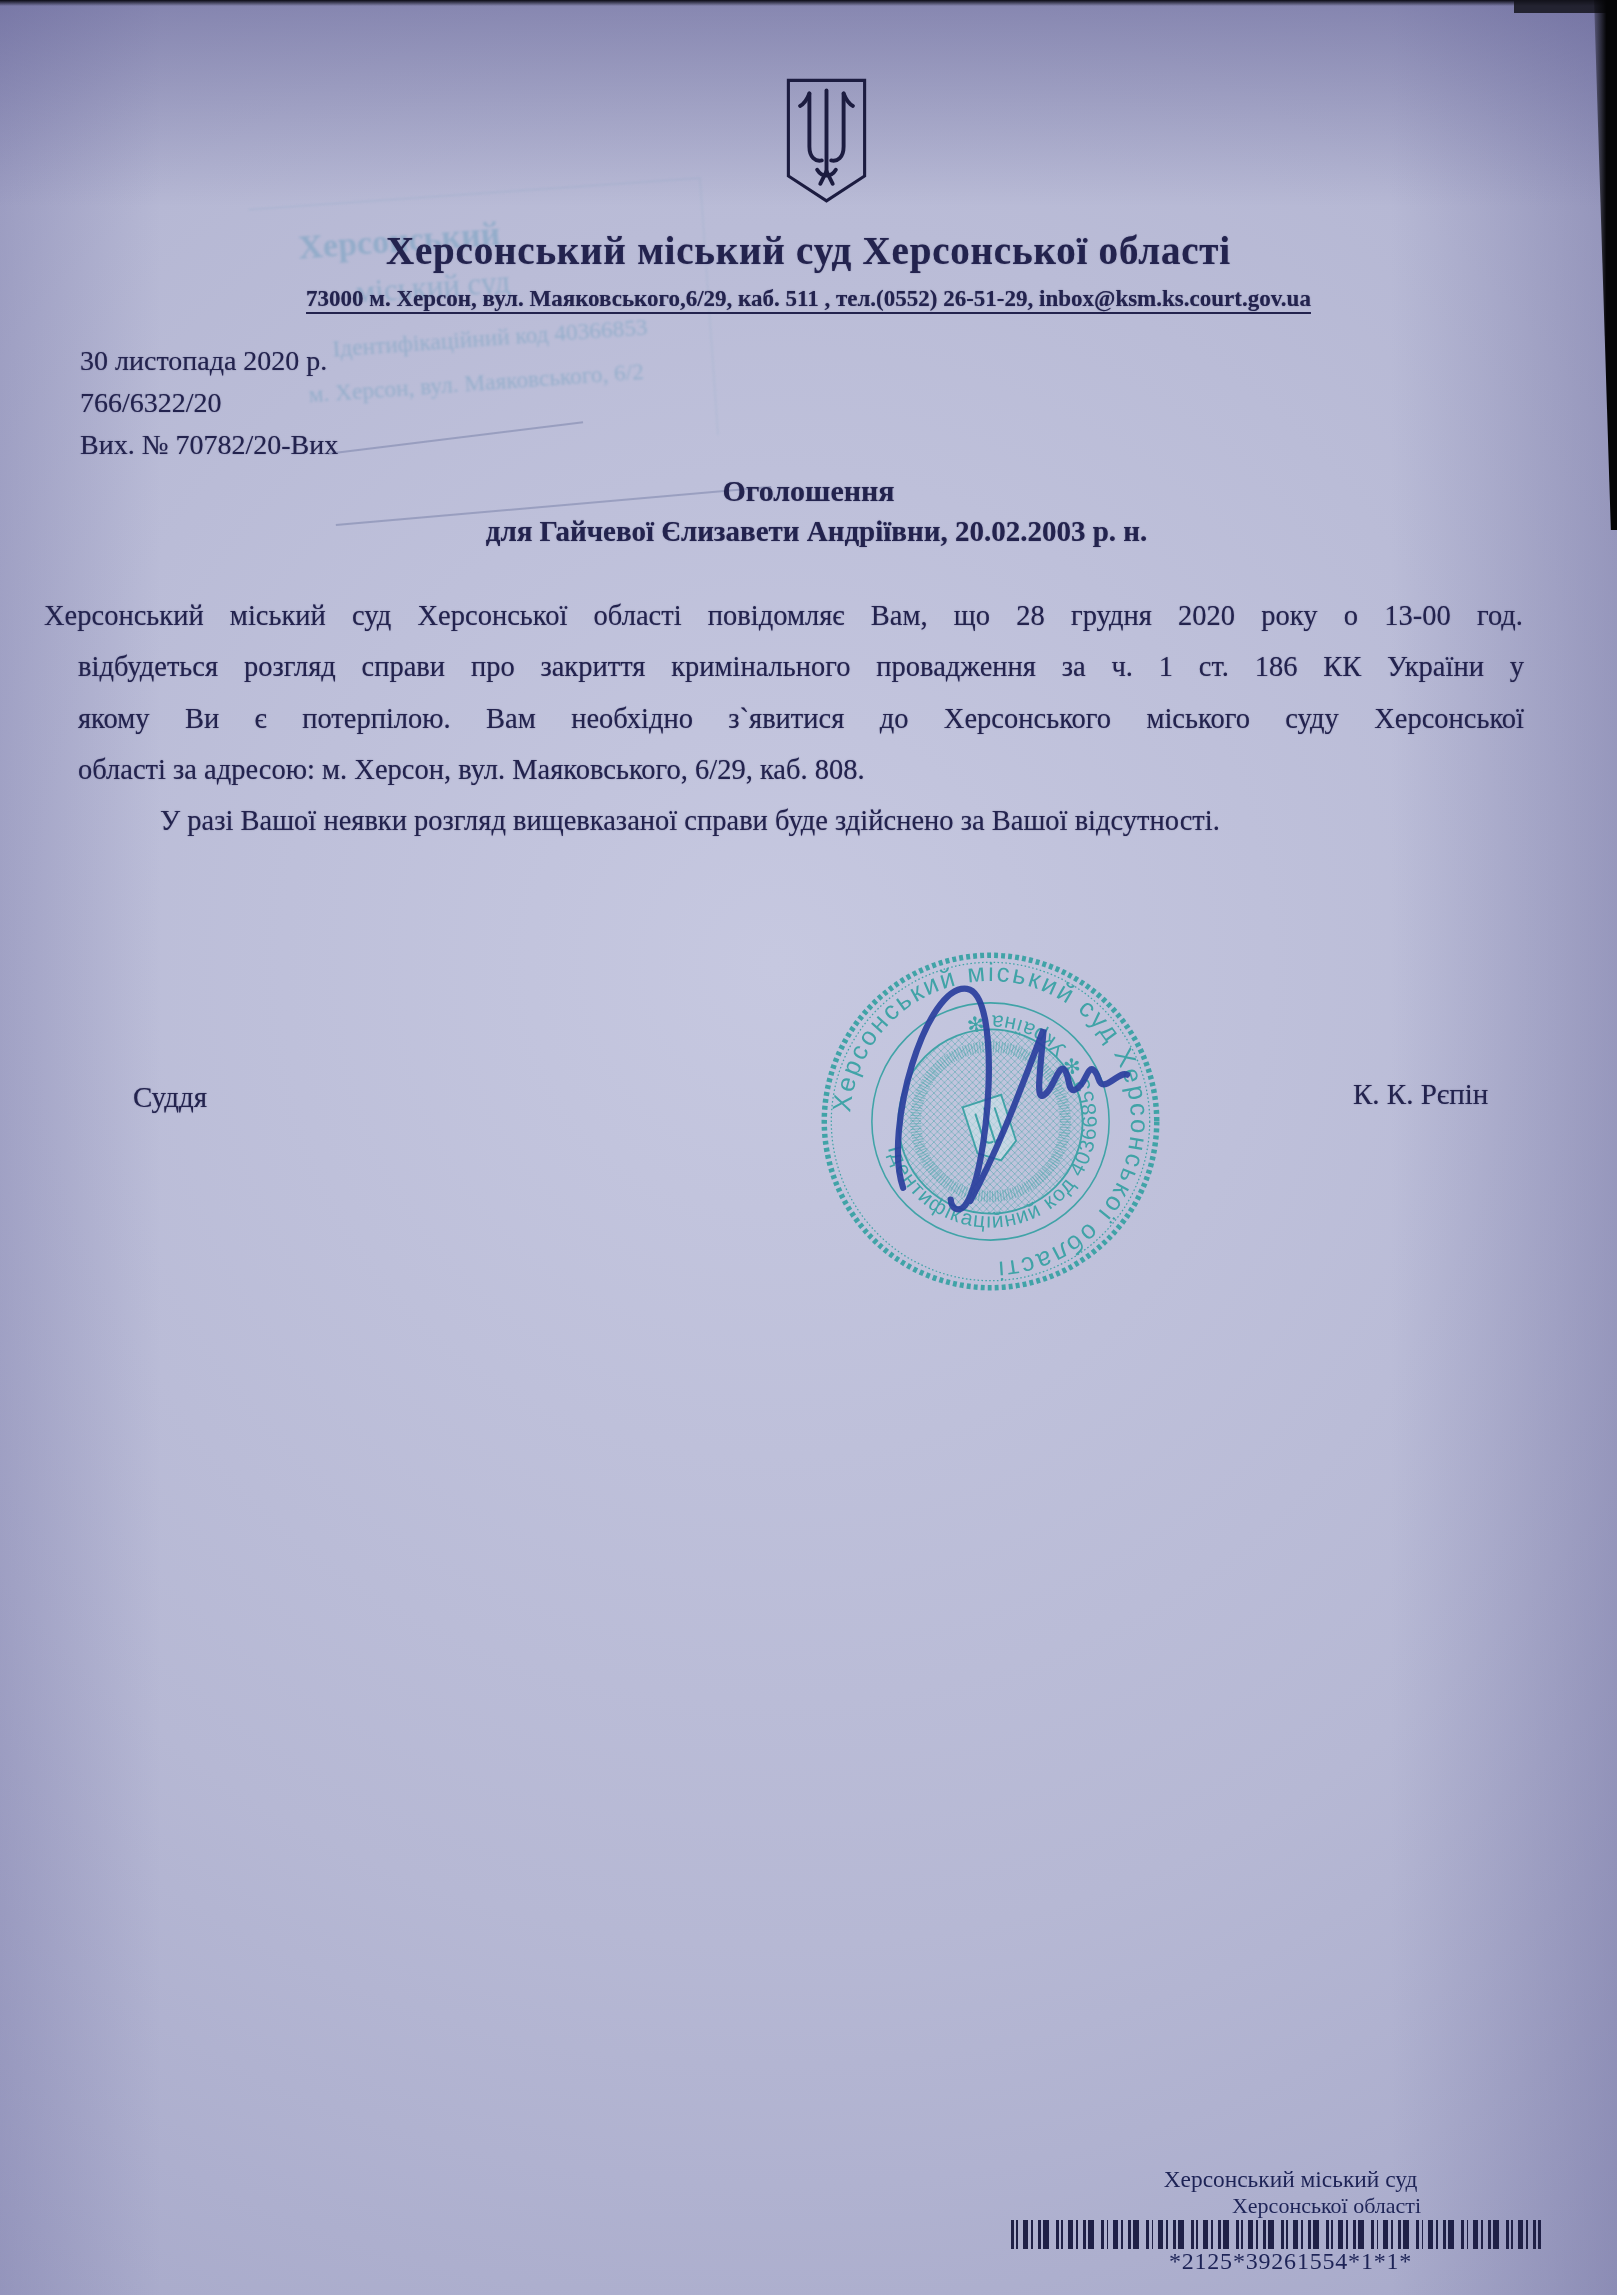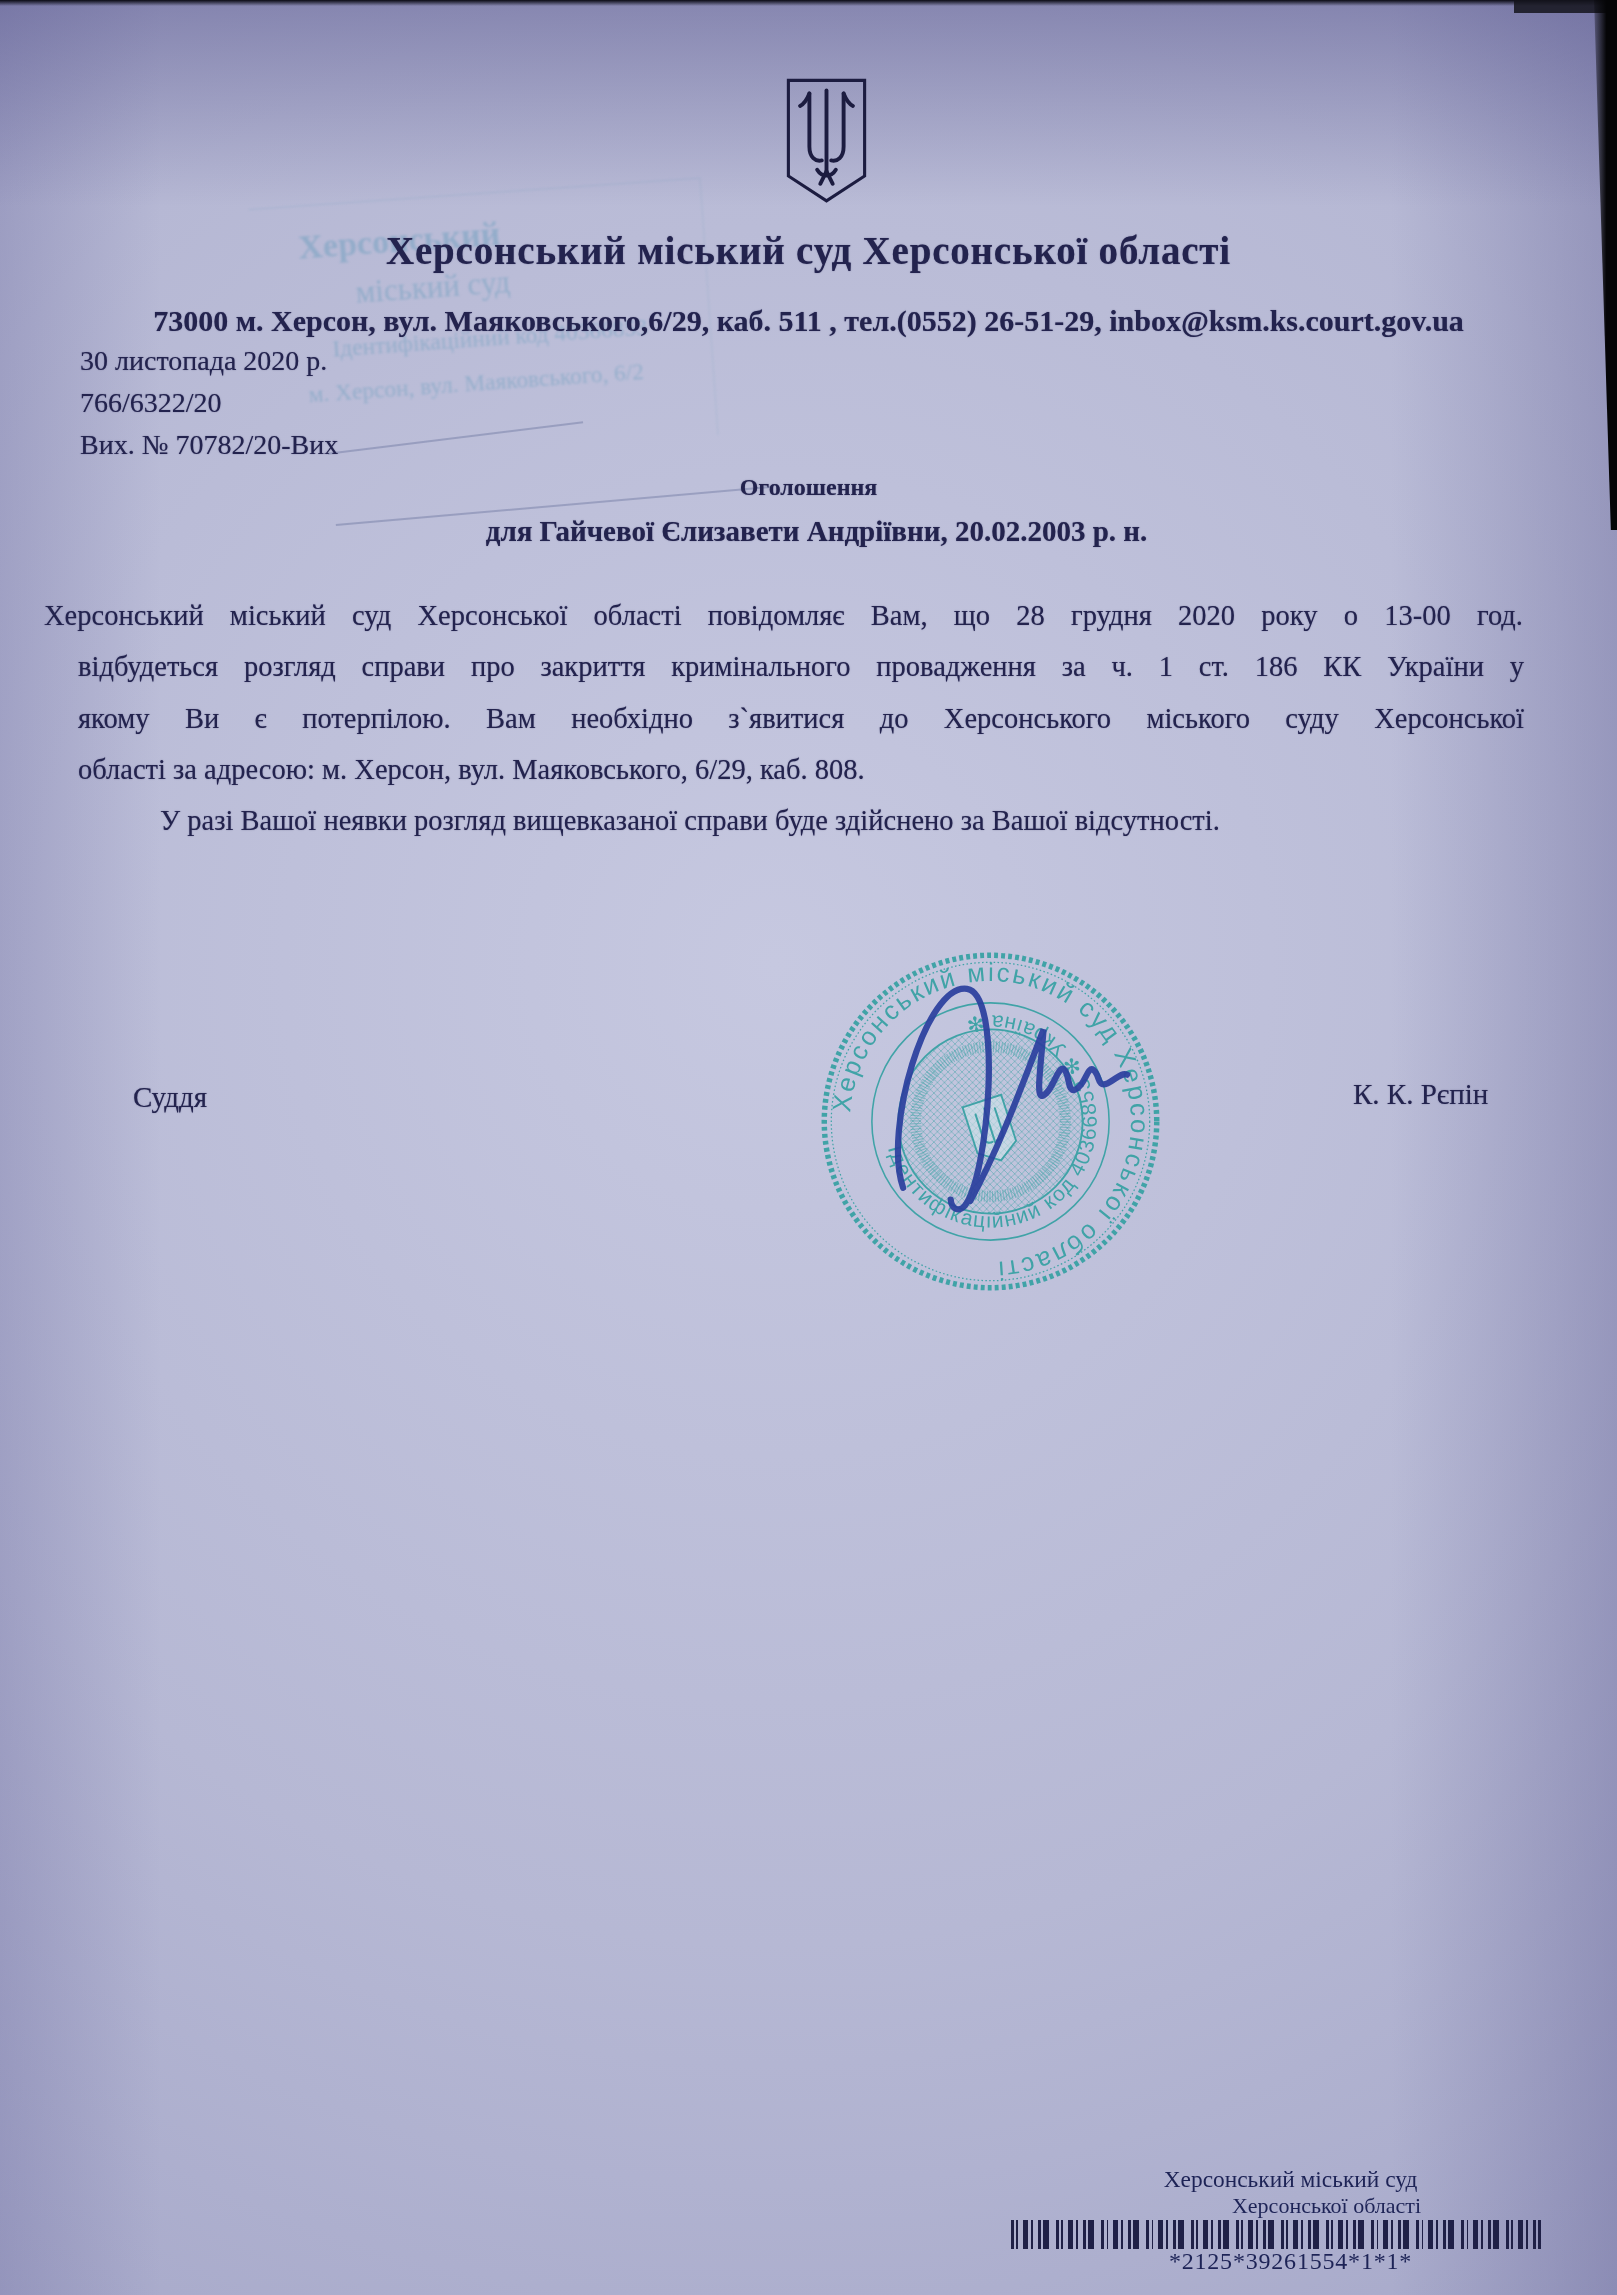--- a/index.html
+++ b/index.html
@@ -14,24 +14,24 @@
   .edge-top{position:absolute;top:0;left:0;right:0;height:5.5px;
     background:linear-gradient(180deg,#0a0a14,rgba(10,10,20,0));}
   .corner-tr{position:absolute;top:0;right:0;width:103px;height:13.3px;background:#14141c;opacity:.85;}
   .edge-right{position:absolute;top:0;right:0;width:28px;height:530px;
     background:linear-gradient(to left,#050507 38%,rgba(5,5,7,0));
     clip-path:polygon(18% 0,100% 0,100% 100%,78% 100%);}
   .txt{position:absolute;color:#23234e;}
   .soft{text-shadow:0 0 1.2px rgba(35,35,80,.55);}
   .center{left:0;width:1617px;text-align:center;}
   .title{top:228px;font-size:39px;font-weight:bold;letter-spacing:0.8px;}
-  .addr{top:304px;font-size:30px;font-weight:bold;text-decoration-thickness:2.3px;text-underline-offset:5.5px;}
+  .addr{top:286px;font-size:23px;font-weight:bold;text-decoration:underline;text-decoration-thickness:2.3px;text-underline-offset:5.5px;}
   .meta{left:80px;font-size:28px;}
   .m1{top:345px;} .m2{top:387px;} .m3{top:429px;}
-  .h1{top:474px;font-size:24px;font-weight:bold;}
+  .h1{top:474px;font-size:30px;font-weight:bold;}
   .h2{top:515px;font-size:29px;font-weight:bold;padding-left:8px;}
   .bodyline{font-size:28.5px;white-space:nowrap;}
   .jline{white-space:normal;text-align:justify;}
   .jline::after{content:"";display:inline-block;width:100%;}
   .bl1{left:44px;top:600px;width:1479px;}
   .bl2{left:78px;top:651px;width:1446px;}
   .bl3{left:78px;top:703px;width:1446px;}
   .bl4{left:78px;top:754px;}
   .para2{left:160px;top:805px;font-size:28.5px;}
   .judge-label{left:133px;top:1081px;font-size:29px;}

